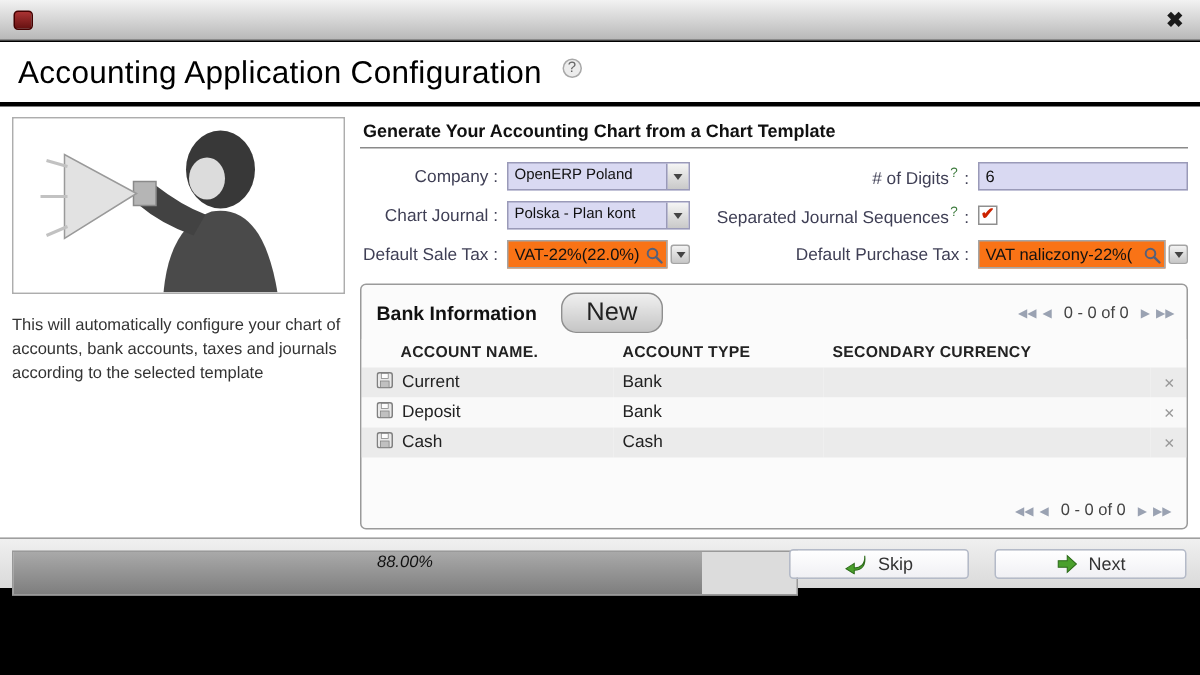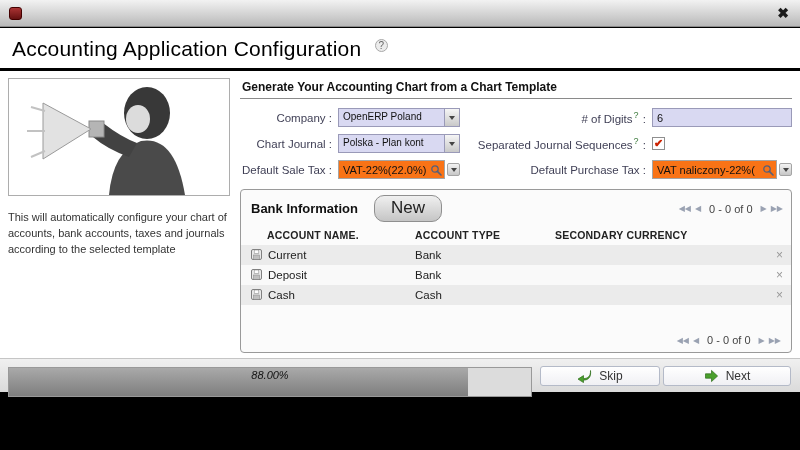--- a/index.html
+++ b/index.html
@@ -92,21 +92,21 @@
   .footer { position:absolute; top:358px; left:0; width:800px; height:34px;
     background:linear-gradient(#f0f0f0,#dadada); border-top:1px solid #c5c5c5; }
   .progress { position:absolute; left:8px; top:8px; width:524px; height:30px;
     border:1px solid #999; background:#dcdcdc;font-style:italic; }
   .progress-fill { height:100%; background:linear-gradient(#a9a9a9,#7e7e7e); }
   .progress-text { position:absolute; left:0; top:0; width:100%; height:100%;
     text-align:center; line-height:15px; font-size:11px; color:#111; }
   .foot-btn { position:absolute; top:7px; height:20px; background:linear-gradient(#ffffff,#f0f0f4);
     border:1px solid #b4bac8; border-radius:3px; display:flex; align-items:center;
     justify-content:center; gap:7px; font-size:12px; color:#333; cursor:pointer; }
-  .btn-skip { left:540px; width:120px; }
+  .btn-skip { left:526px; width:120px; }
   .btn-next { left:663px; width:128px; }
 </style>
 </head>
 <body>
 
 <div id="screen">
 
   <div class="topbar">
     <span class="app-icon"></span>
     <span class="close-btn">✖</span>

